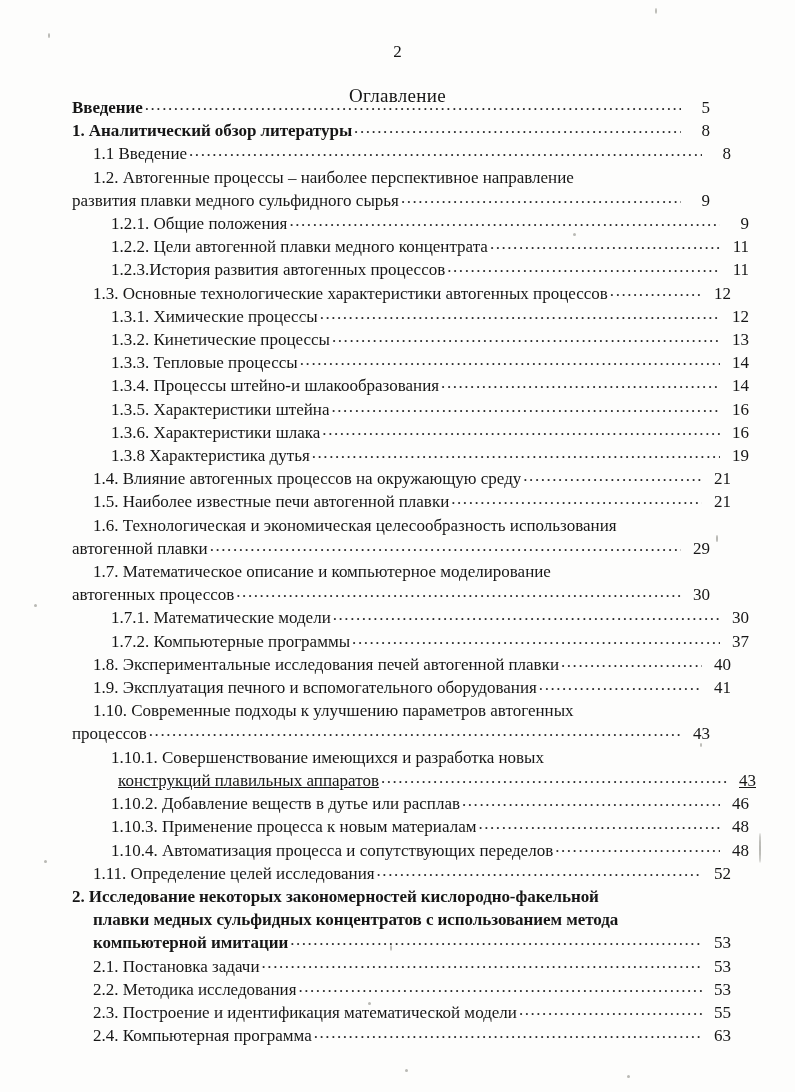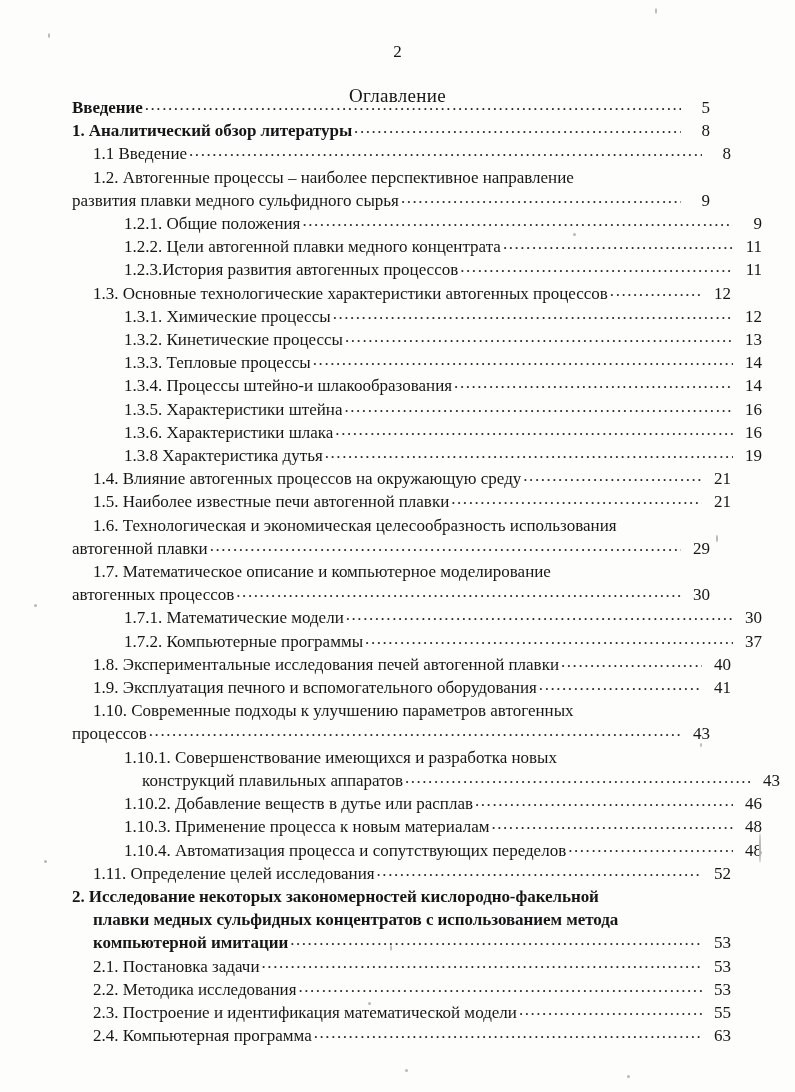--- a/index.html
+++ b/index.html
@@ -89,22 +89,22 @@
   }
   .pageno {
     flex: 0 0 28px;
     text-align: right;
     font-size: 17px;
   }
 
   
   .lvl-0 { margin-left: 0px; }
   .lvl-1 { margin-left: 21px; }
-  .lvl-2 { margin-left: 52px; }
-  .lvl-3 { margin-left: 70px; }
+  .lvl-2 { margin-left: 39px; }
+  .lvl-3 { margin-left: 46px; text-decoration: underline; }
 
   .bold { font-weight: bold; letter-spacing: -0.05px; }
 
   
   .speck {
     position: absolute;
     background: #b9b9b4;
     border-radius: 50%;
     pointer-events: none;
   }

